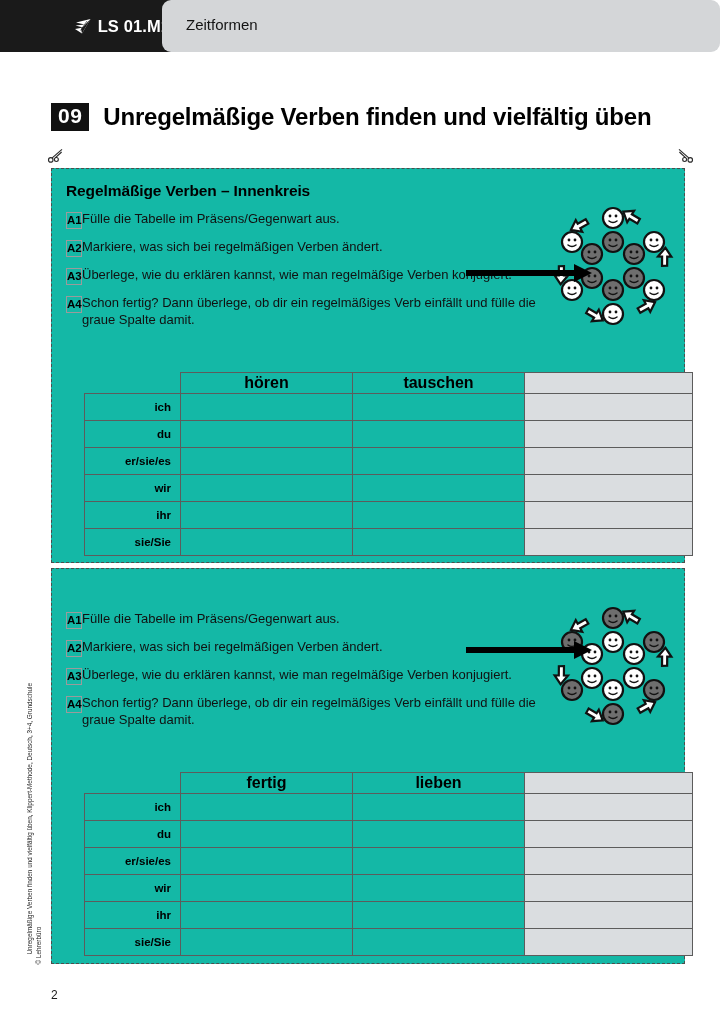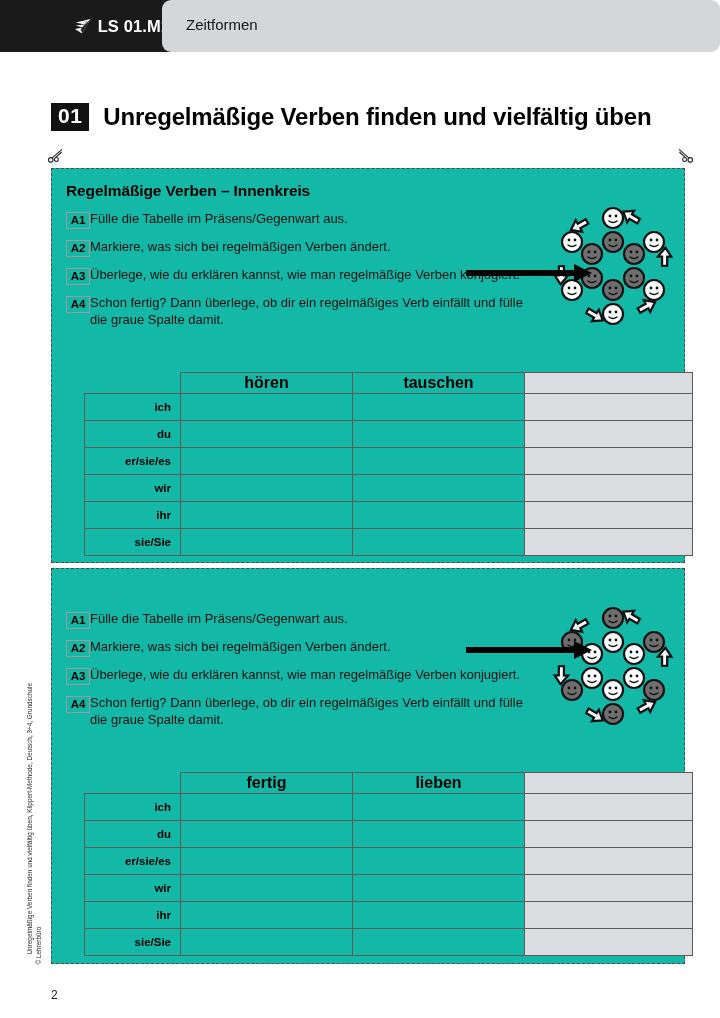--- a/index.html
+++ b/index.html
@@ -119,21 +119,21 @@
     top: 42px;
     width: 470px;
   }
   .task {
     display: flex;
     align-items: flex-start;
     margin-bottom: 10px;
   }
   .task-label {
     flex: none;
-    width: 24px;
+    width: 16px;
     height: 17px;
     border: 1px solid #9b9b9b;
     box-sizing: border-box;
     font-size: 11.5px;
     font-weight: bold;
     text-align: center;
     line-height: 15px;
     margin-top: 1px;
   }
   .task-text {
@@ -234,21 +234,21 @@
       <path d="M26 6 L13 25" stroke="#1a1a1a" stroke-width="1.3" fill="none"></path>
     </svg>
     <span class="header-code">LS 01.M1</span>
   </div>
   <div class="header-gray">
     <span class="header-topic">Zeitformen</span>
   </div>
 </div>
 
 <div class="title-row">
-  <span class="title-badge">01</span>
+  <span class="title-badge">09</span>
   <span class="title-text">Unregelmäßige Verben finden und vielfältig üben</span>
 </div>
 
 <svg class="scissors left" viewBox="0 0 24 24">
   <g stroke="#2b2b2b" stroke-width="1.5" fill="none">
     <circle cx="5" cy="18.5" r="3"></circle>
     <circle cx="12.5" cy="18" r="2.6"></circle>
     <path d="M6.6 16.2 L20 4.5"></path>
     <path d="M11 15.9 L19.5 8"></path>
   </g>

